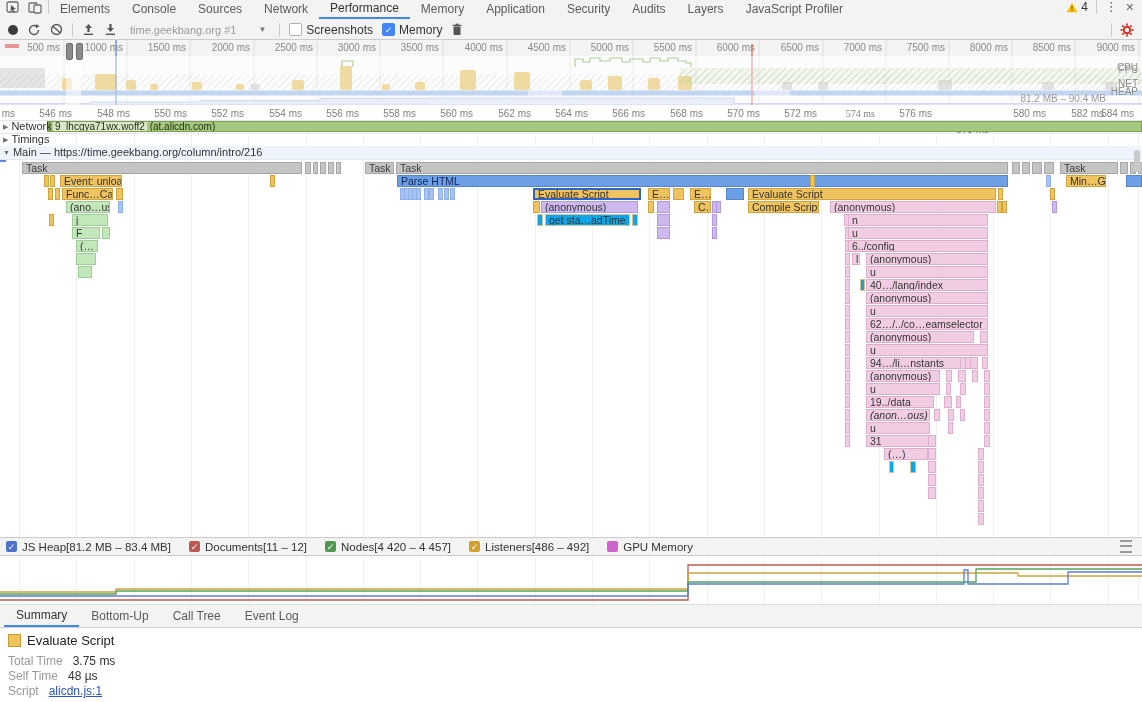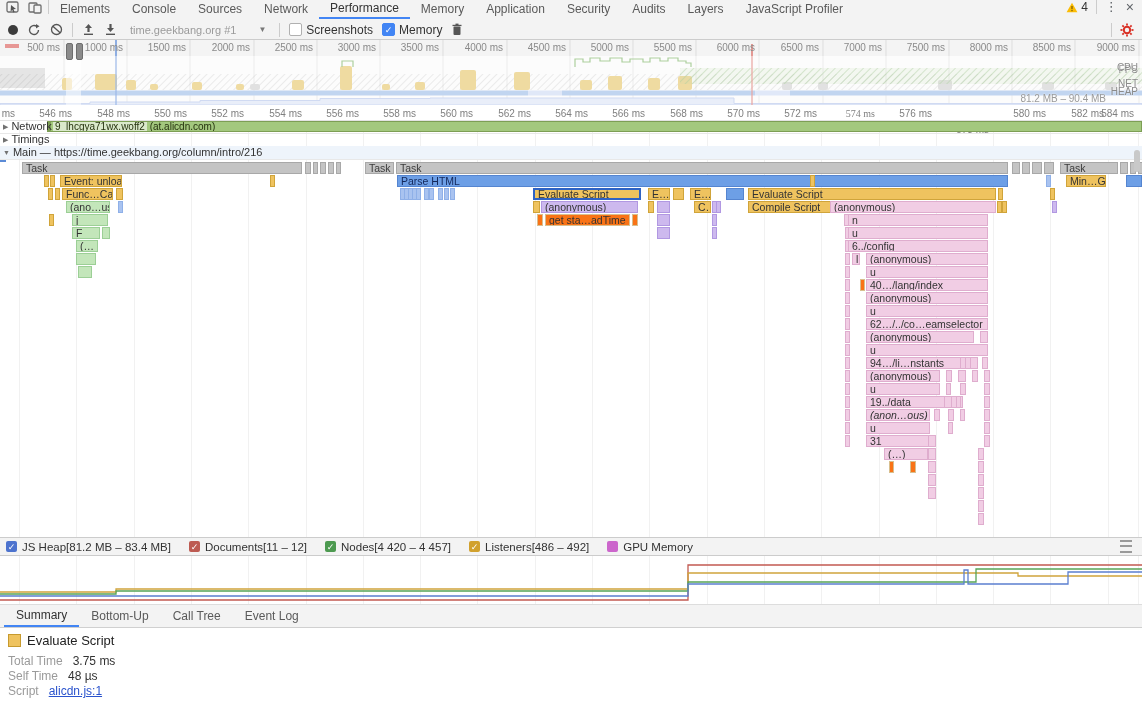--- a/index.html
+++ b/index.html
@@ -51,21 +51,21 @@
   #net-bar .fname{background:rgba(255,255,255,0.6);padding:0 2px;margin-left:5px;}
   .fb{position:absolute;height:12px;box-sizing:border-box;font-size:10.5px;line-height:10px;
       padding-left:3px;white-space:nowrap;overflow:hidden;color:#333;border:1px solid transparent;}
   .b-task{background:#c4c4c4;border-color:#a8a8a8;color:#3b3b3b}
   .b-script{background:#efc35f;border-color:#d0a43a}
   .b-blue{background:#6d9fe6;border-color:#5585d0;color:#14285a}
   .b-bt{background:#a9c3f0;border-color:#8fb0e8}
   .b-green{background:#c3e6ba;border-color:#9ccf96}
   .b-purple{background:#cdb9ee;border-color:#b198e2}
   .b-pink{background:#f1cde4;border-color:#dfadce}
-  .b-beige{background:#f97316;border-color:#d8bf8f}
+  .b-beige{background:#0ea5e9;border-color:#d8bf8f}
   .fb.sel{border:2px solid #2f63c4;line-height:8px}
   #scroll-nub{position:absolute;right:2px;top:45px;width:6px;height:22px;background:#c9c9c9;border-radius:3px;}
   #left-dash{position:absolute;left:0;top:27px;width:6px;height:2px;background:#5b8bd6;}
   
   #legend{position:absolute;top:537px;left:0;width:1142px;height:19px;background:#f3f3f3;
           border-top:1px solid #ccc;border-bottom:1px solid #ccc;box-sizing:border-box;
           display:flex;align-items:center;gap:18px;padding-left:6px;}
   .litem{display:flex;align-items:center;gap:5px;font-size:11.5px;color:#333;}
   .lchk{width:11px;height:11px;border-radius:2px;display:inline-flex;align-items:center;justify-content:center;
         font-size:9px;color:#fff;}
@@ -396,21 +396,21 @@
         <div class="fb b-script" style="left: 1050px; top: 26px; width: 4px;"></div>
         <div class="fb b-green" style="left: 66px; top: 39px; width: 44px;">(ano…us)</div>
         <div class="fb b-bt" style="left: 118px; top: 39px; width: 2px;"></div>
         <div class="fb b-script" style="left: 533px; top: 39px; width: 7px;"></div>
         <div class="fb b-purple" style="left: 541px; top: 39px; width: 97px;">(anonymous)</div>
         <div class="fb b-script" style="left: 648px; top: 39px; width: 6px;"></div>
         <div class="fb b-purple" style="left: 657px; top: 39px; width: 13px;"></div>
         <div class="fb b-script" style="left: 694px; top: 39px; width: 17px;">C…</div>
         <div class="fb b-purple" style="left: 712px; top: 39px; width: 2px;"></div>
         <div class="fb b-purple" style="left: 716px; top: 39px; width: 2px;"></div>
-        <div class="fb b-script" style="left: 748px; top: 39px; width: 94px;">Compile Script</div>
+        <div class="fb b-script" style="left: 748px; top: 39px; width: 71px;">Compile Script</div>
         <div class="fb b-pink" style="left: 830px; top: 39px; width: 166px;">(anonymous)</div>
         <div class="fb b-script" style="left: 997px; top: 39px; width: 3px;"></div>
         <div class="fb b-script" style="left: 1002px; top: 39px; width: 3px;"></div>
         <div class="fb b-purple" style="left: 1052px; top: 39px; width: 2px;"></div>
         <div class="fb b-script" style="left: 49px; top: 52px; width: 2px;"></div>
         <div class="fb b-green" style="left: 72px; top: 52px; width: 36px;">j</div>
         <div class="fb b-beige" style="left: 537px; top: 52px; width: 6px;"></div>
         <div class="fb b-beige" style="left: 545px; top: 52px; width: 85px;">get sta…adTime</div>
         <div class="fb b-beige" style="left: 632px; top: 52px; width: 6px;"></div>
         <div class="fb b-purple" style="left: 657px; top: 52px; width: 13px;"></div>
@@ -457,21 +457,21 @@
         <div class="fb b-pink" style="left: 946px; top: 208px; width: 6px;"></div>
         <div class="fb b-pink" style="left: 958px; top: 208px; width: 8px;"></div>
         <div class="fb b-pink" style="left: 972px; top: 208px; width: 6px;"></div>
         <div class="fb b-pink" style="left: 984px; top: 208px; width: 6px;"></div>
         <div class="fb b-pink" style="left: 845px; top: 221px; width: 2px;"></div>
         <div class="fb b-pink" style="left: 866px; top: 221px; width: 74px;">u</div>
         <div class="fb b-pink" style="left: 946px; top: 221px; width: 4px;"></div>
         <div class="fb b-pink" style="left: 960px; top: 221px; width: 6px;"></div>
         <div class="fb b-pink" style="left: 984px; top: 221px; width: 6px;"></div>
         <div class="fb b-pink" style="left: 845px; top: 234px; width: 2px;"></div>
-        <div class="fb b-pink" style="left: 866px; top: 234px; width: 97px;">19../data</div>
+        <div class="fb b-pink" style="left: 866px; top: 234px; width: 68px;">19../data</div>
         <div class="fb b-pink" style="left: 944px; top: 234px; width: 8px;"></div>
         <div class="fb b-pink" style="left: 956px; top: 234px; width: 4px;"></div>
         <div class="fb b-pink" style="left: 984px; top: 234px; width: 6px;"></div>
         <div class="fb b-pink" style="left: 845px; top: 247px; width: 2px;"></div>
         <div class="fb b-pink" style="left: 866px; top: 247px; width: 64px; font-style: italic;">(anon…ous)</div>
         <div class="fb b-pink" style="left: 934px; top: 247px; width: 6px;"></div>
         <div class="fb b-pink" style="left: 948px; top: 247px; width: 6px;"></div>
         <div class="fb b-pink" style="left: 960px; top: 247px; width: 4px;"></div>
         <div class="fb b-pink" style="left: 984px; top: 247px; width: 6px;"></div>
         <div class="fb b-pink" style="left: 845px; top: 260px; width: 2px;"></div>

